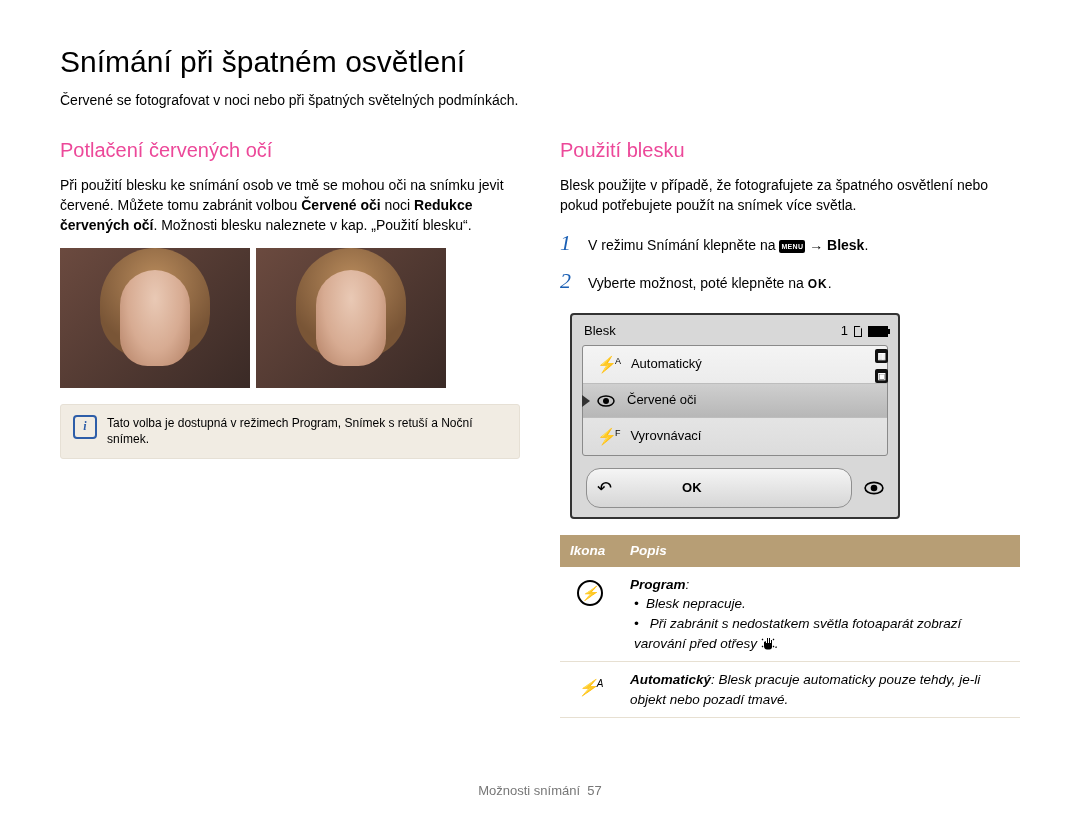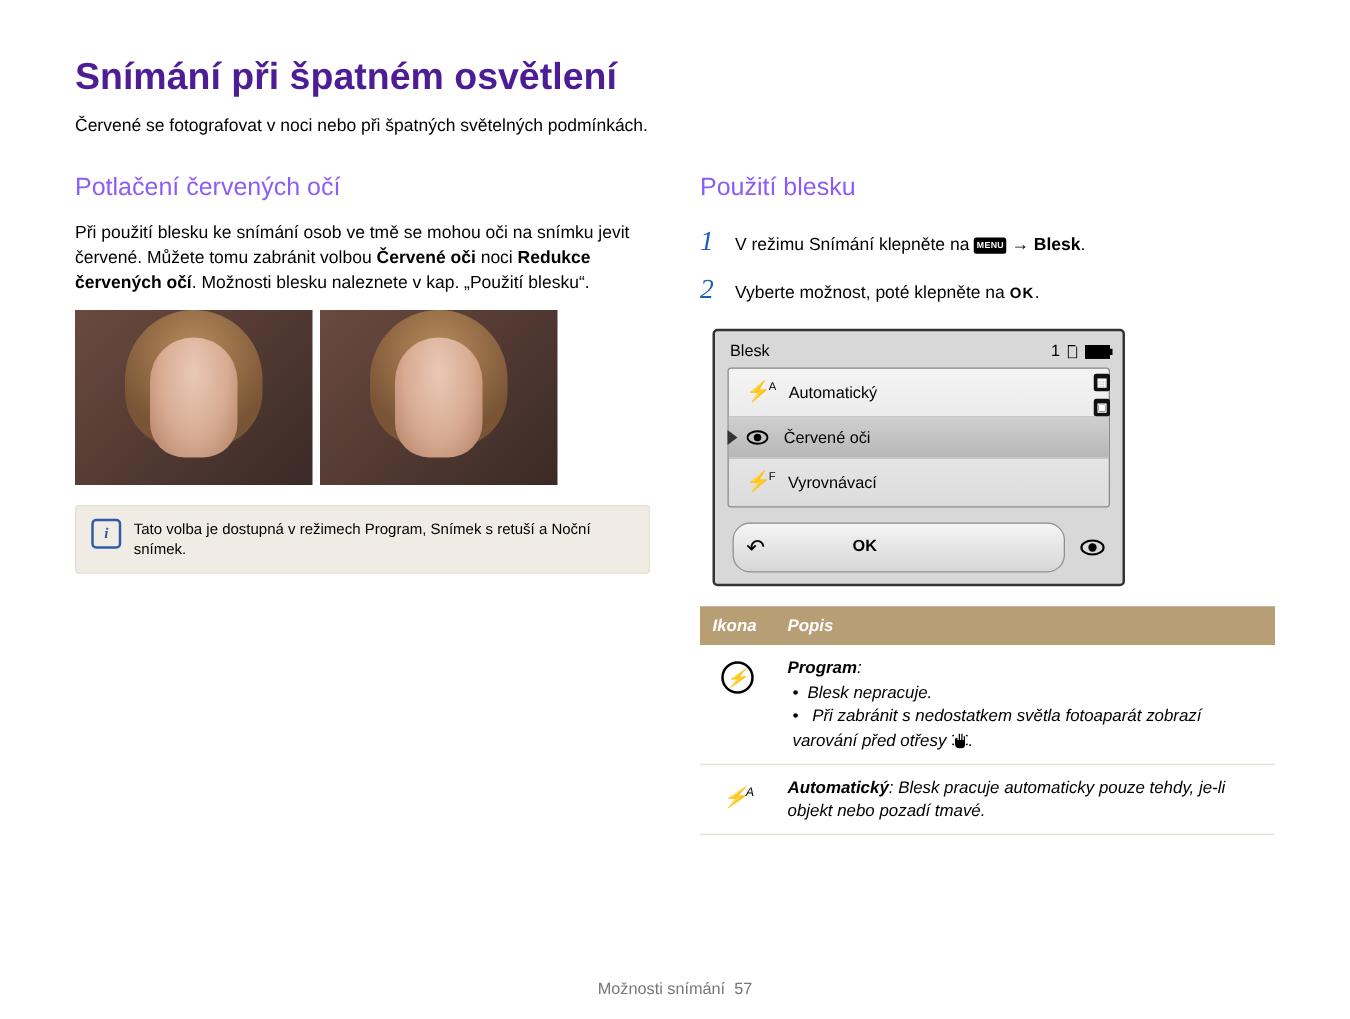--- a/index.html
+++ b/index.html
@@ -8,30 +8,30 @@
     background: #fff;
     color: #000;
     width: 1080px;
     height: 815px;
     padding: 40px 60px 0 60px;
     position: relative;
     font-size: 14px;
     line-height: 1.45;
   }
   h1 {
-    color: #4c1d95;
+    color: #000000;
     font-size: 30px;
-    font-weight: bold;
+    font-weight: normal;
     margin-bottom: 6px;
   }
   .intro { margin-bottom: 26px; }
   .columns { display: flex; gap: 40px; }
   .col { flex: 1; min-width: 0; }
   h2 {
-    color: #8b5cf6;
+    color: #ec4899;
     font-size: 20px;
     font-weight: normal;
     margin-bottom: 10px;
   }
   .p { margin-bottom: 8px; }
   .photos { display: flex; gap: 6px; margin: 12px 0 16px 0; }
   .photo {
     width: 190px; height: 140px;
     background: linear-gradient(135deg,#6b4a3f 0%, #3a2a26 100%);
     position: relative; overflow: hidden;
@@ -159,20 +159,21 @@
       <div class="photo"></div>
     </div>
     <div class="note-box">
       <div class="note-icon">i</div>
       <div>Tato volba je dostupná v režimech Program, Snímek s retuší a Noční snímek.</div>
     </div>
   </div>
 
   <div class="col" style="position:relative;">
     <h2>Použití blesku</h2>
+    <p class="p">Blesk použijte v případě, že fotografujete za špatného osvětlení nebo pokud potřebujete použít na snímek více světla.</p>
 
     <div class="steps">
       <div class="step">
         <span class="step-num">1</span>
         <span>
           <span>V režimu Snímání klepněte na </span>
           <span class="menu-icon">MENU</span>
           <span> → </span><b>Blesk</b><span>.</span>
         </span>
       </div>

